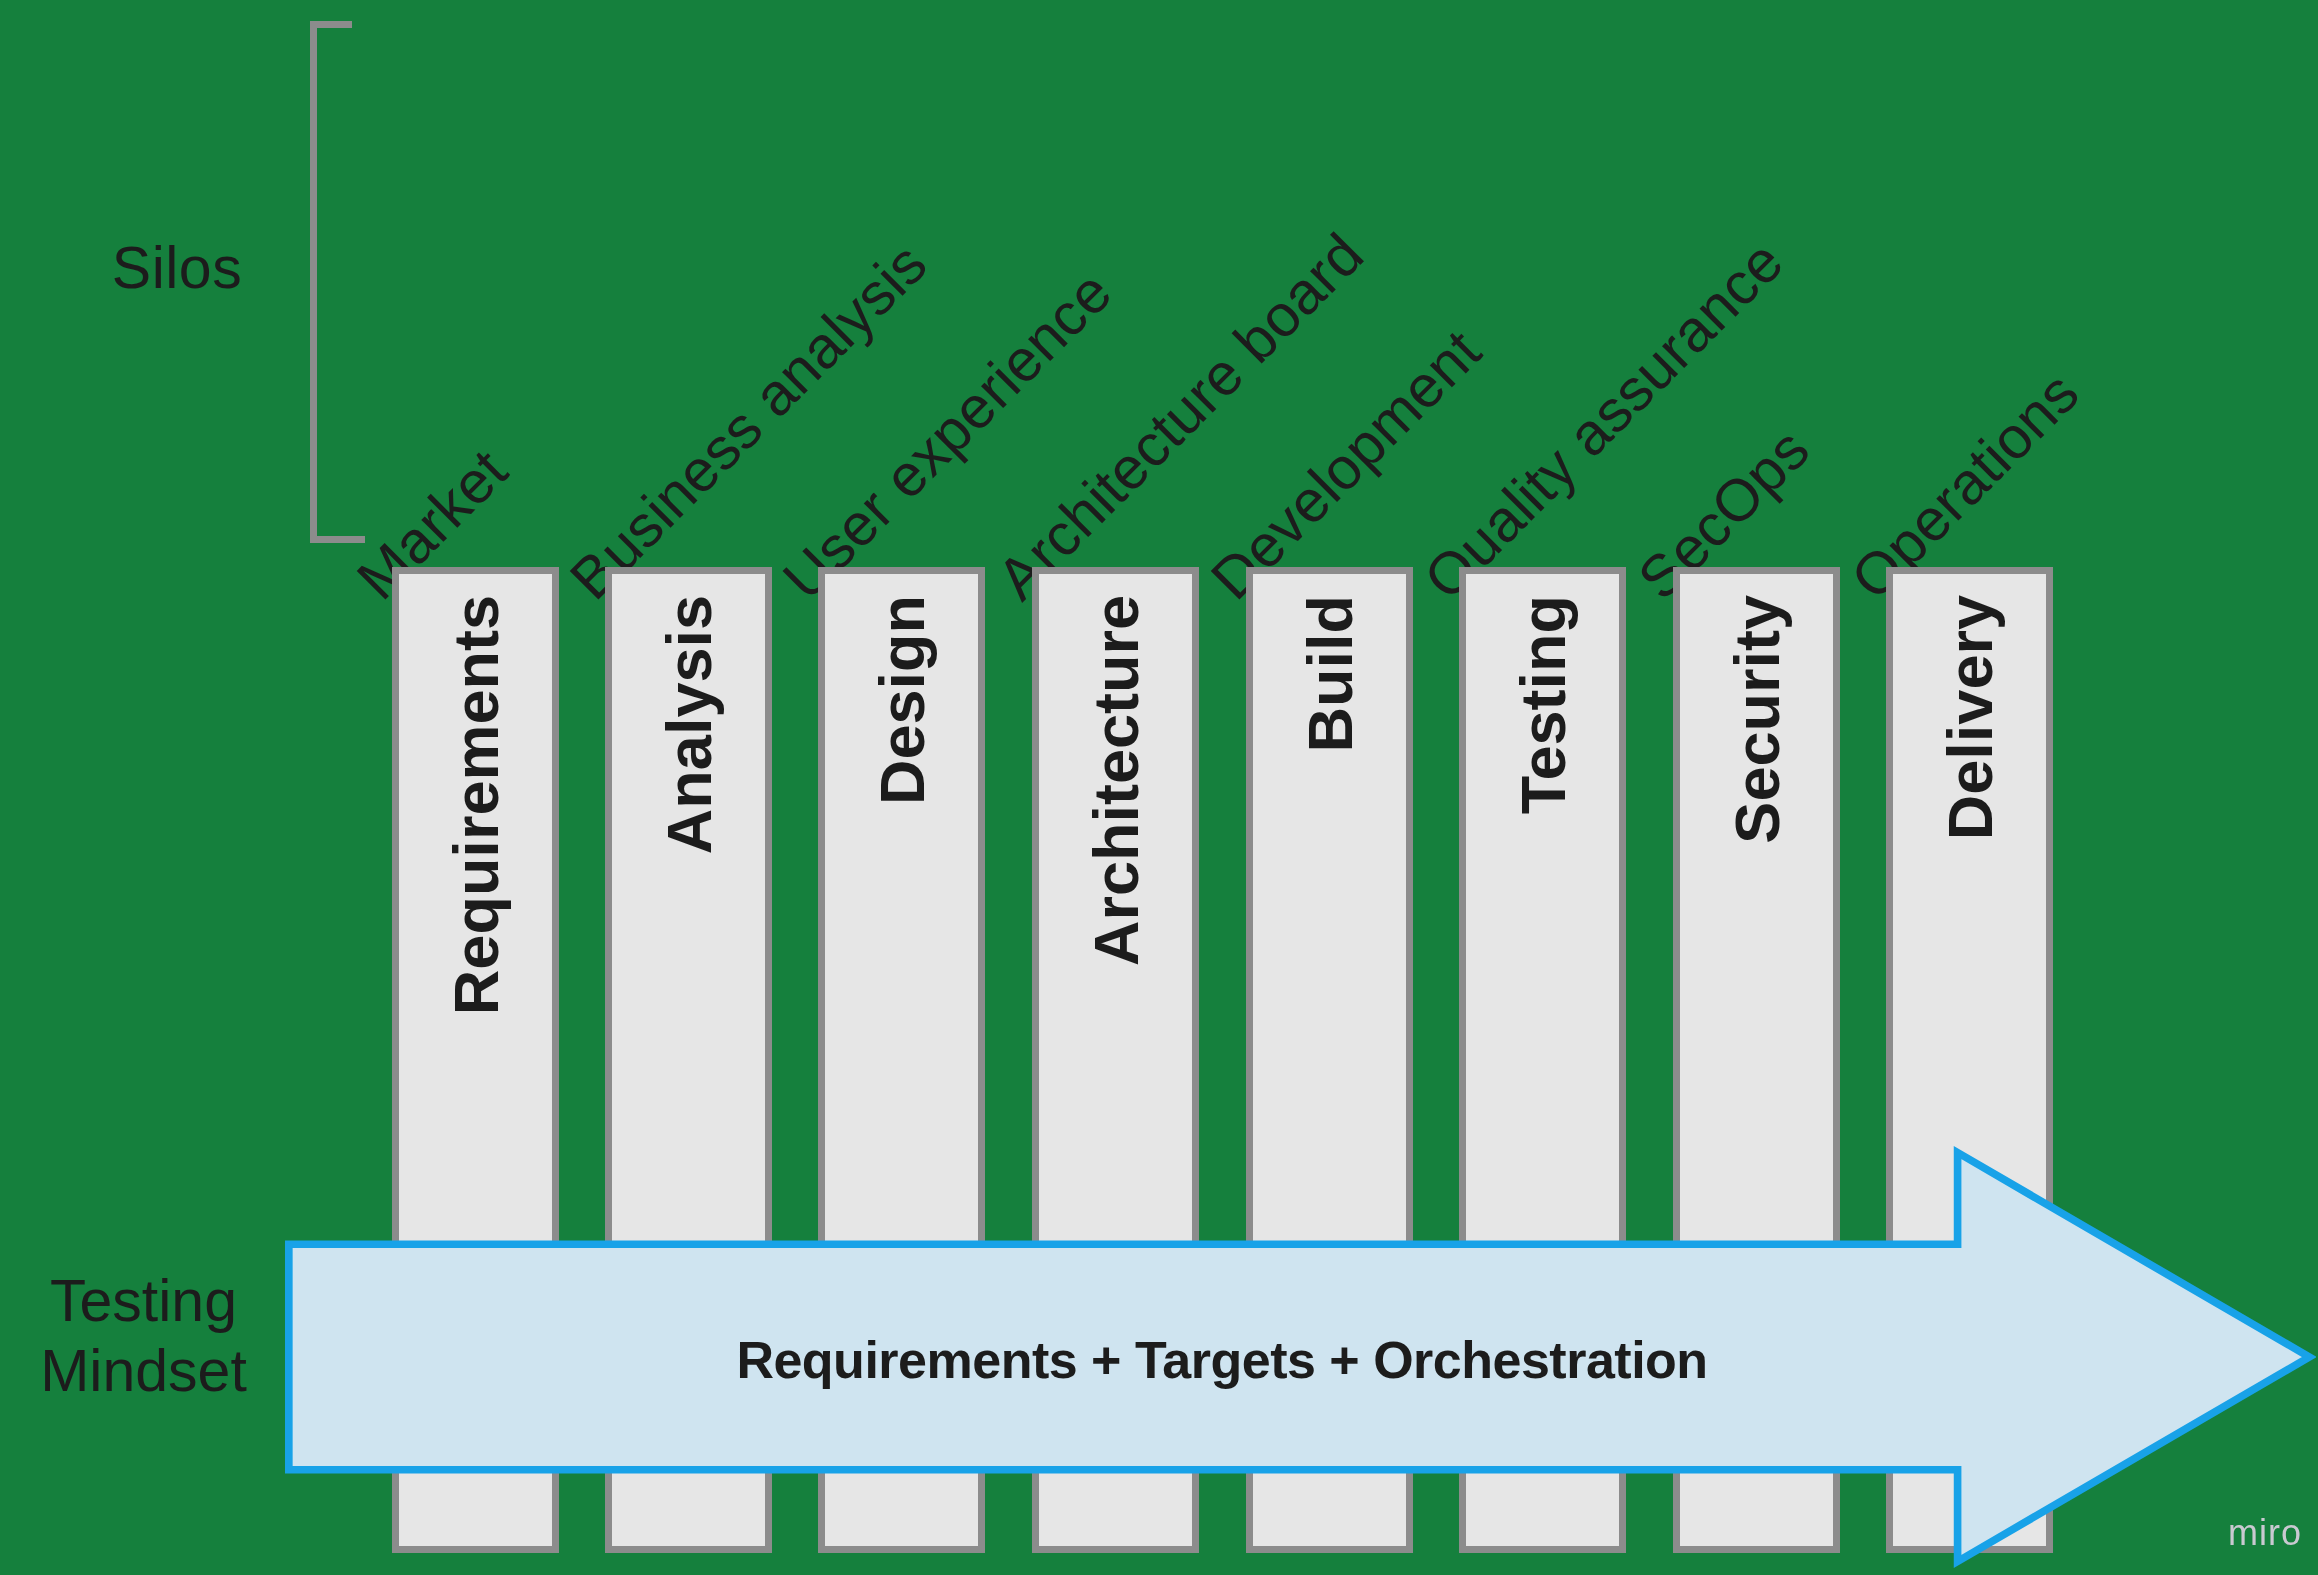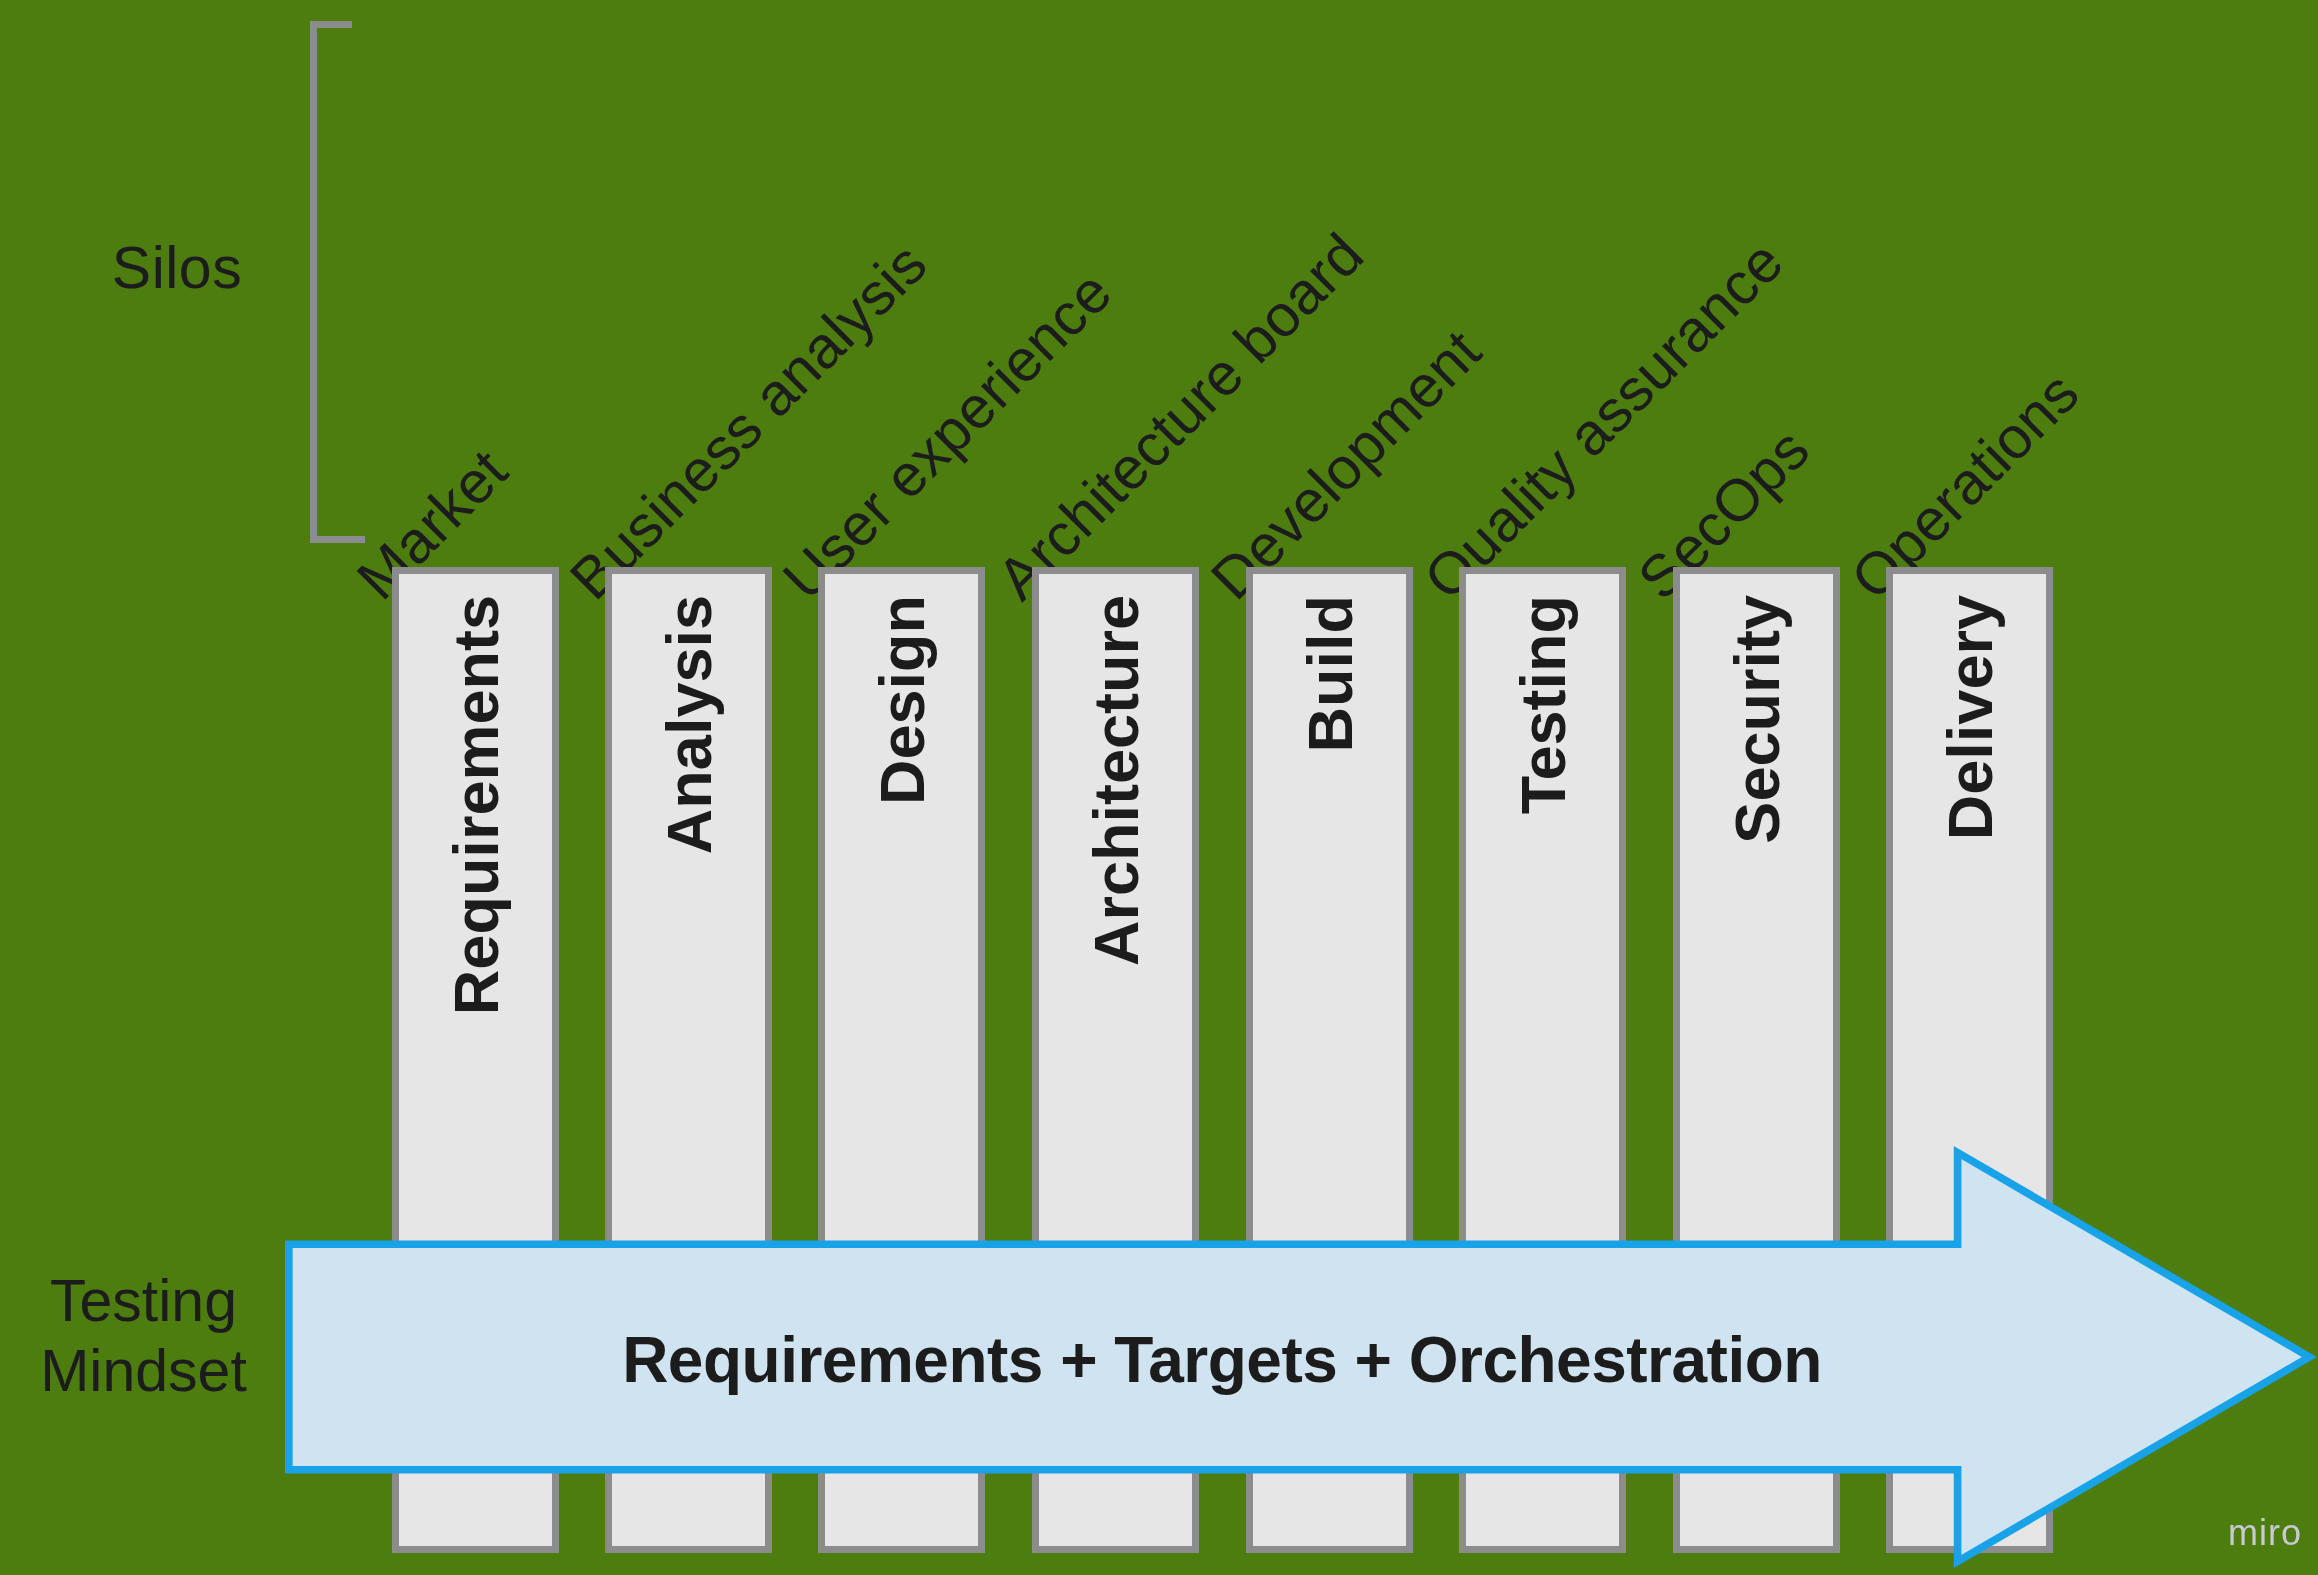--- a/index.html
+++ b/index.html
@@ -8,21 +8,21 @@
     background: #ffffff;
   }
   body {
     font-family: "Liberation Sans", sans-serif;
     -webkit-font-smoothing: antialiased;
   }
   #canvas {
     position: relative;
     width: 2319px;
     height: 1575px;
-    background: #4d7c0f;
+    background: #15803d;
     overflow: hidden;
   }
 
   
   .silos-label {
     position: absolute;
     left: 67px;
     top: 234px;
     width: 220px;
     text-align: center;
@@ -128,21 +128,21 @@
   }
   .arrow-text {
     position: absolute;
     left: 285px;
     top: 1243px;
     width: 1874px;
     height: 233px;
     display: flex;
     align-items: center;
     justify-content: center;
-    font-size: 64px;
+    font-size: 52px;
     font-weight: 700;
     color: #1c1c1c;
     letter-spacing: -0.5px;
     white-space: nowrap;
   }
 
   
   .watermark {
     position: absolute;
     right: 17px;

